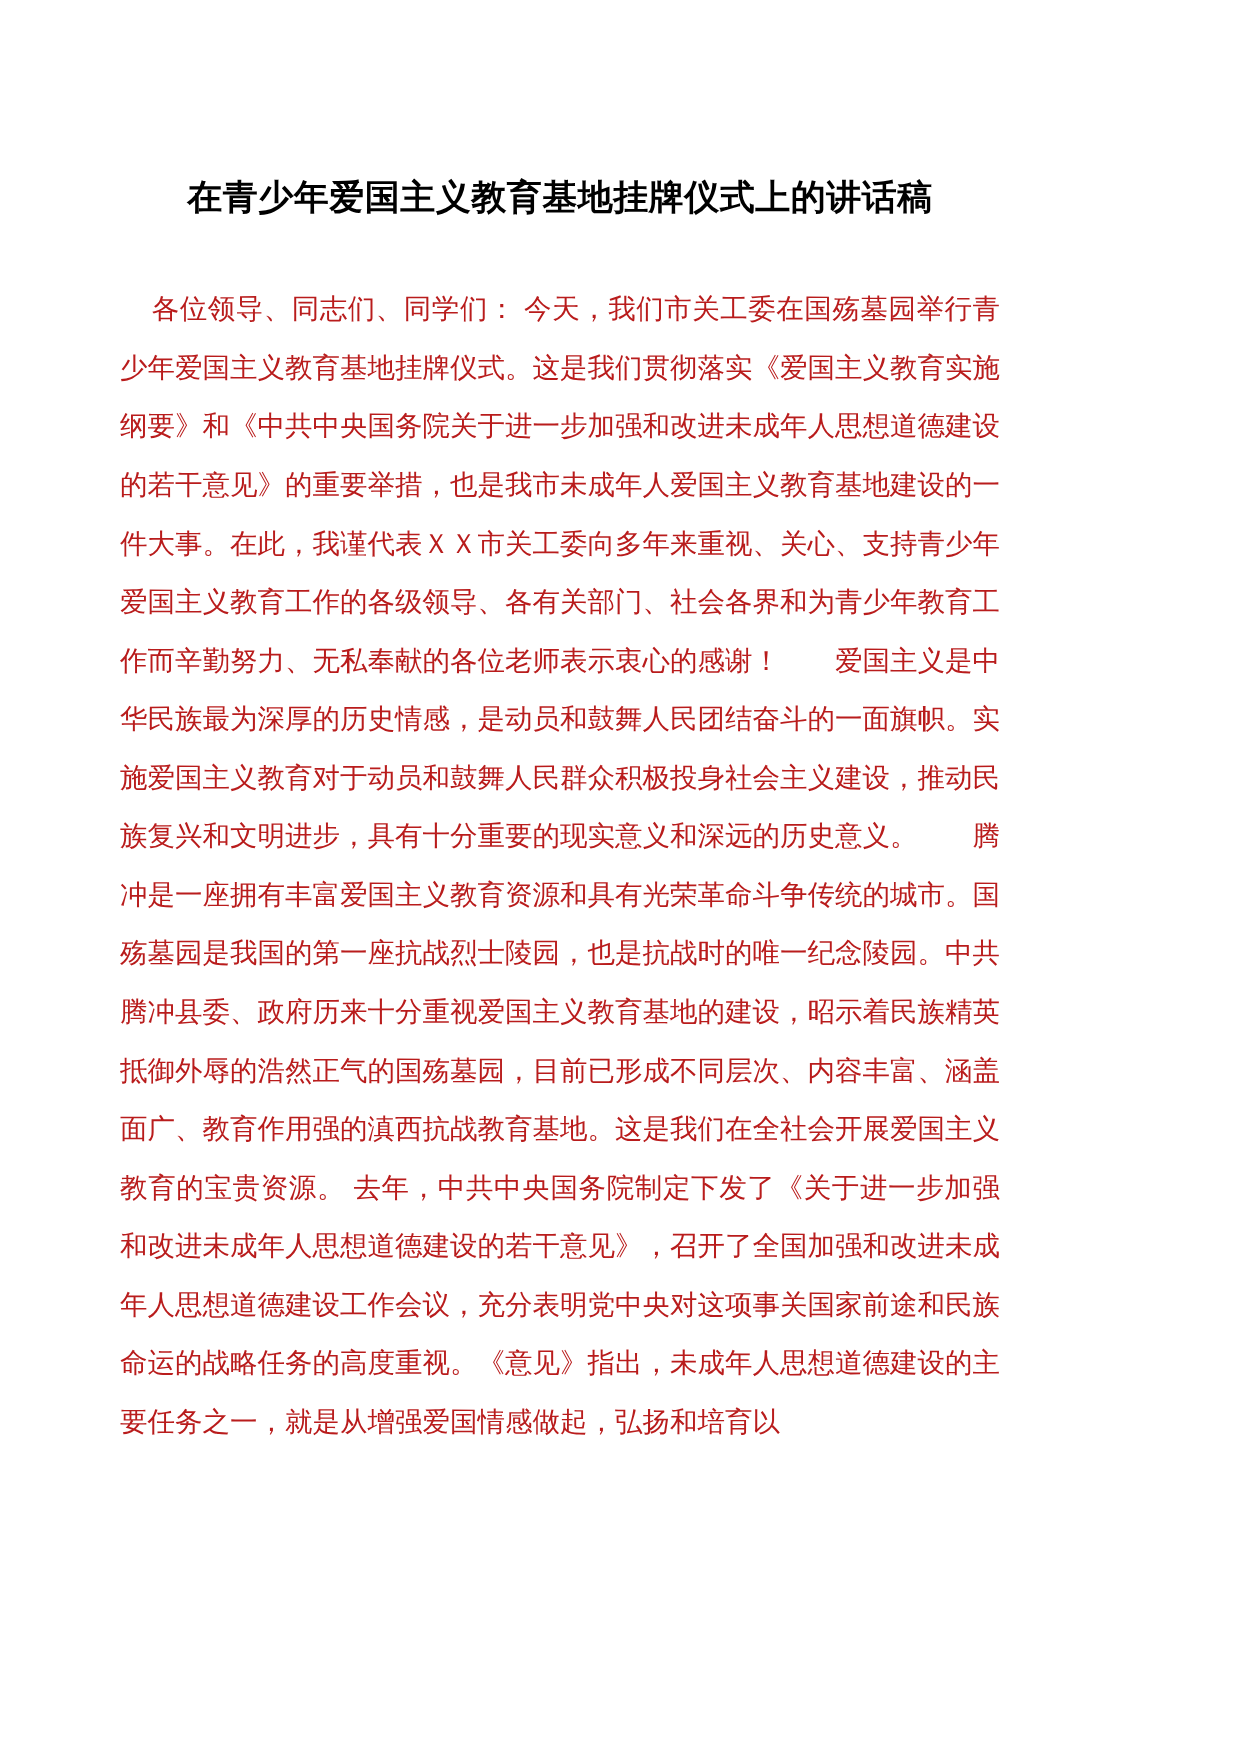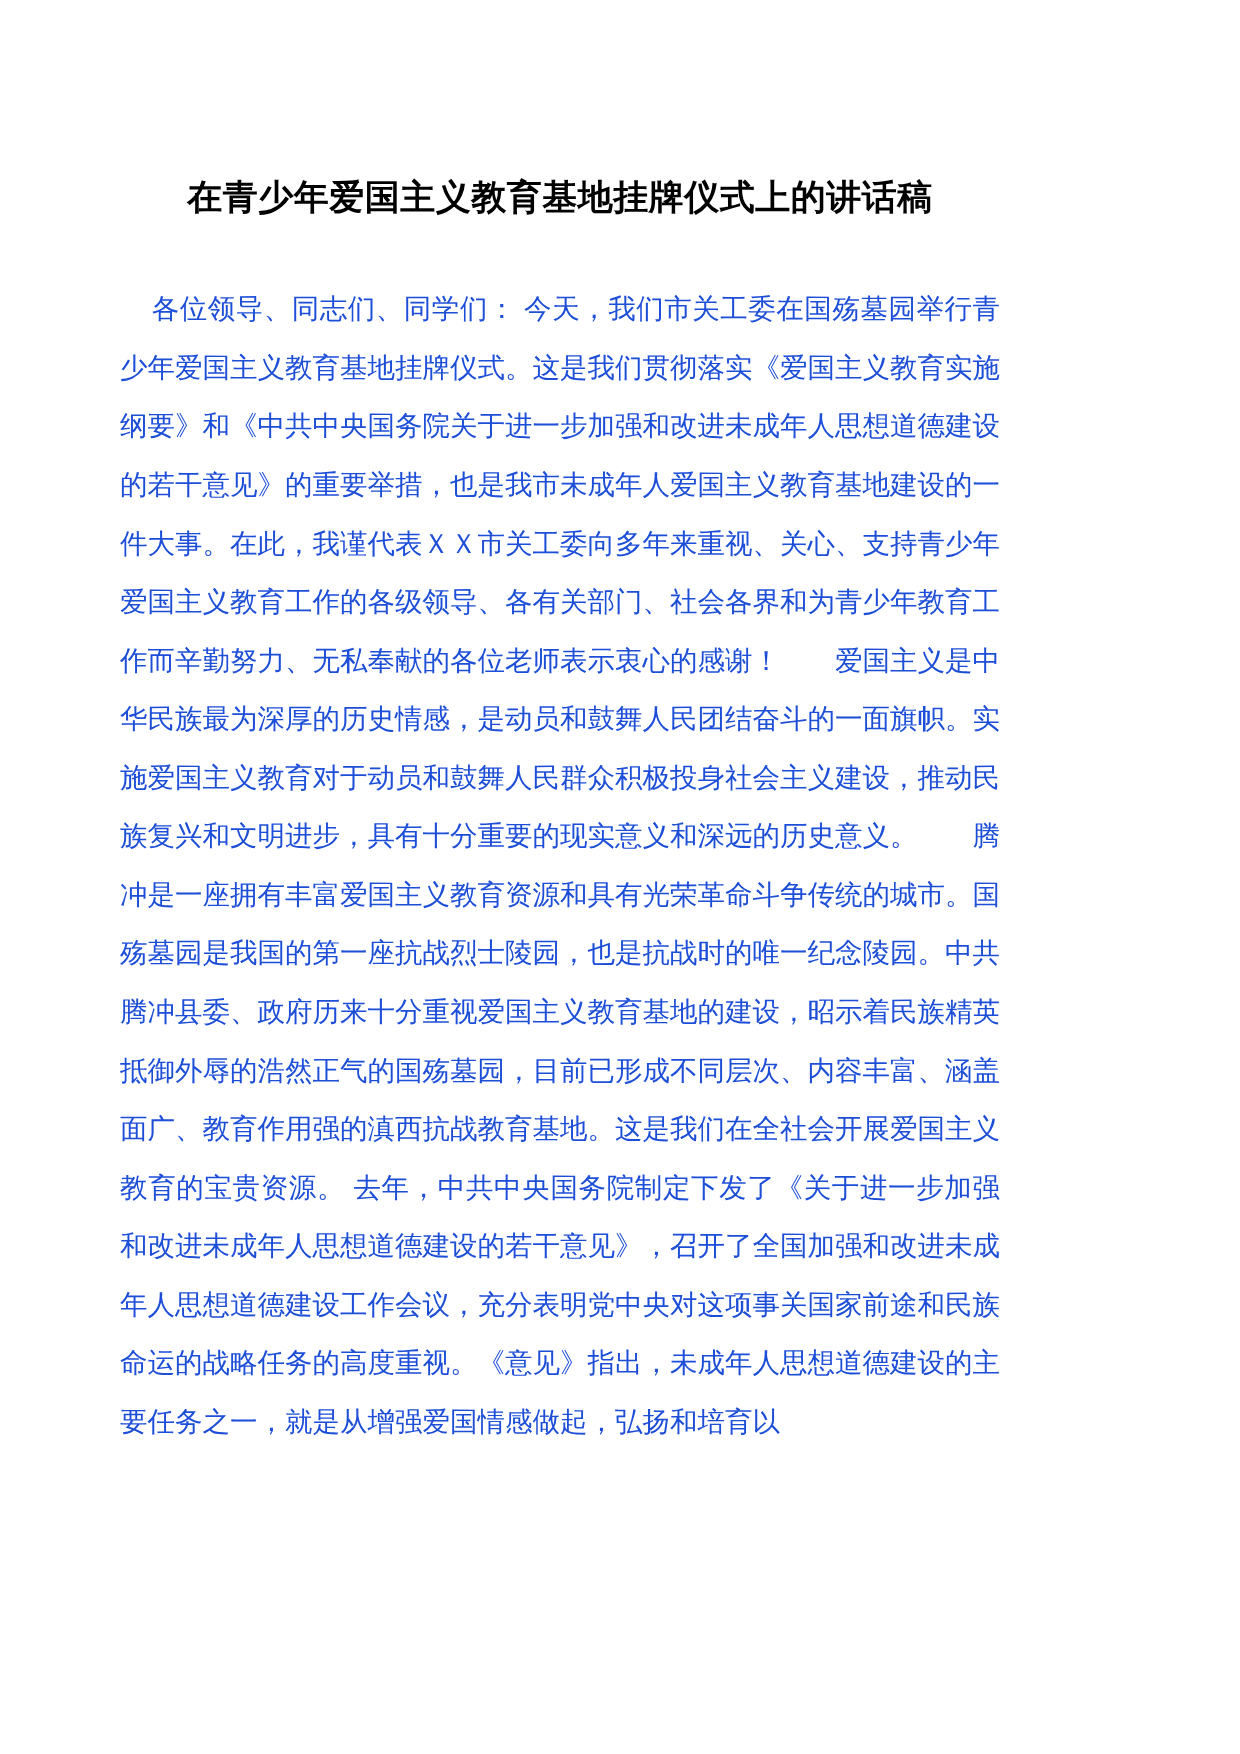--- a/index.html
+++ b/index.html
@@ -57,21 +57,21 @@
   .body-para {
     margin: 0;
     padding: 0;
     margin-top: 60px;
     font-size: 27.5px;
     line-height: 2.13;
     text-align: justify;
     text-justify: inter-ideograph;
     text-indent: 1.15em;
     font-weight: 400;
-    color: #1d4ed8;
+    color: #b91c1c;
     word-break: break-all;
   }
 </style>
 </head>
 <body>
 
 <div class="page">
   <div class="content">
 
     <h1 class="doc-title">在青少年爱国主义教育基地挂牌仪式上的讲话稿</h1>

